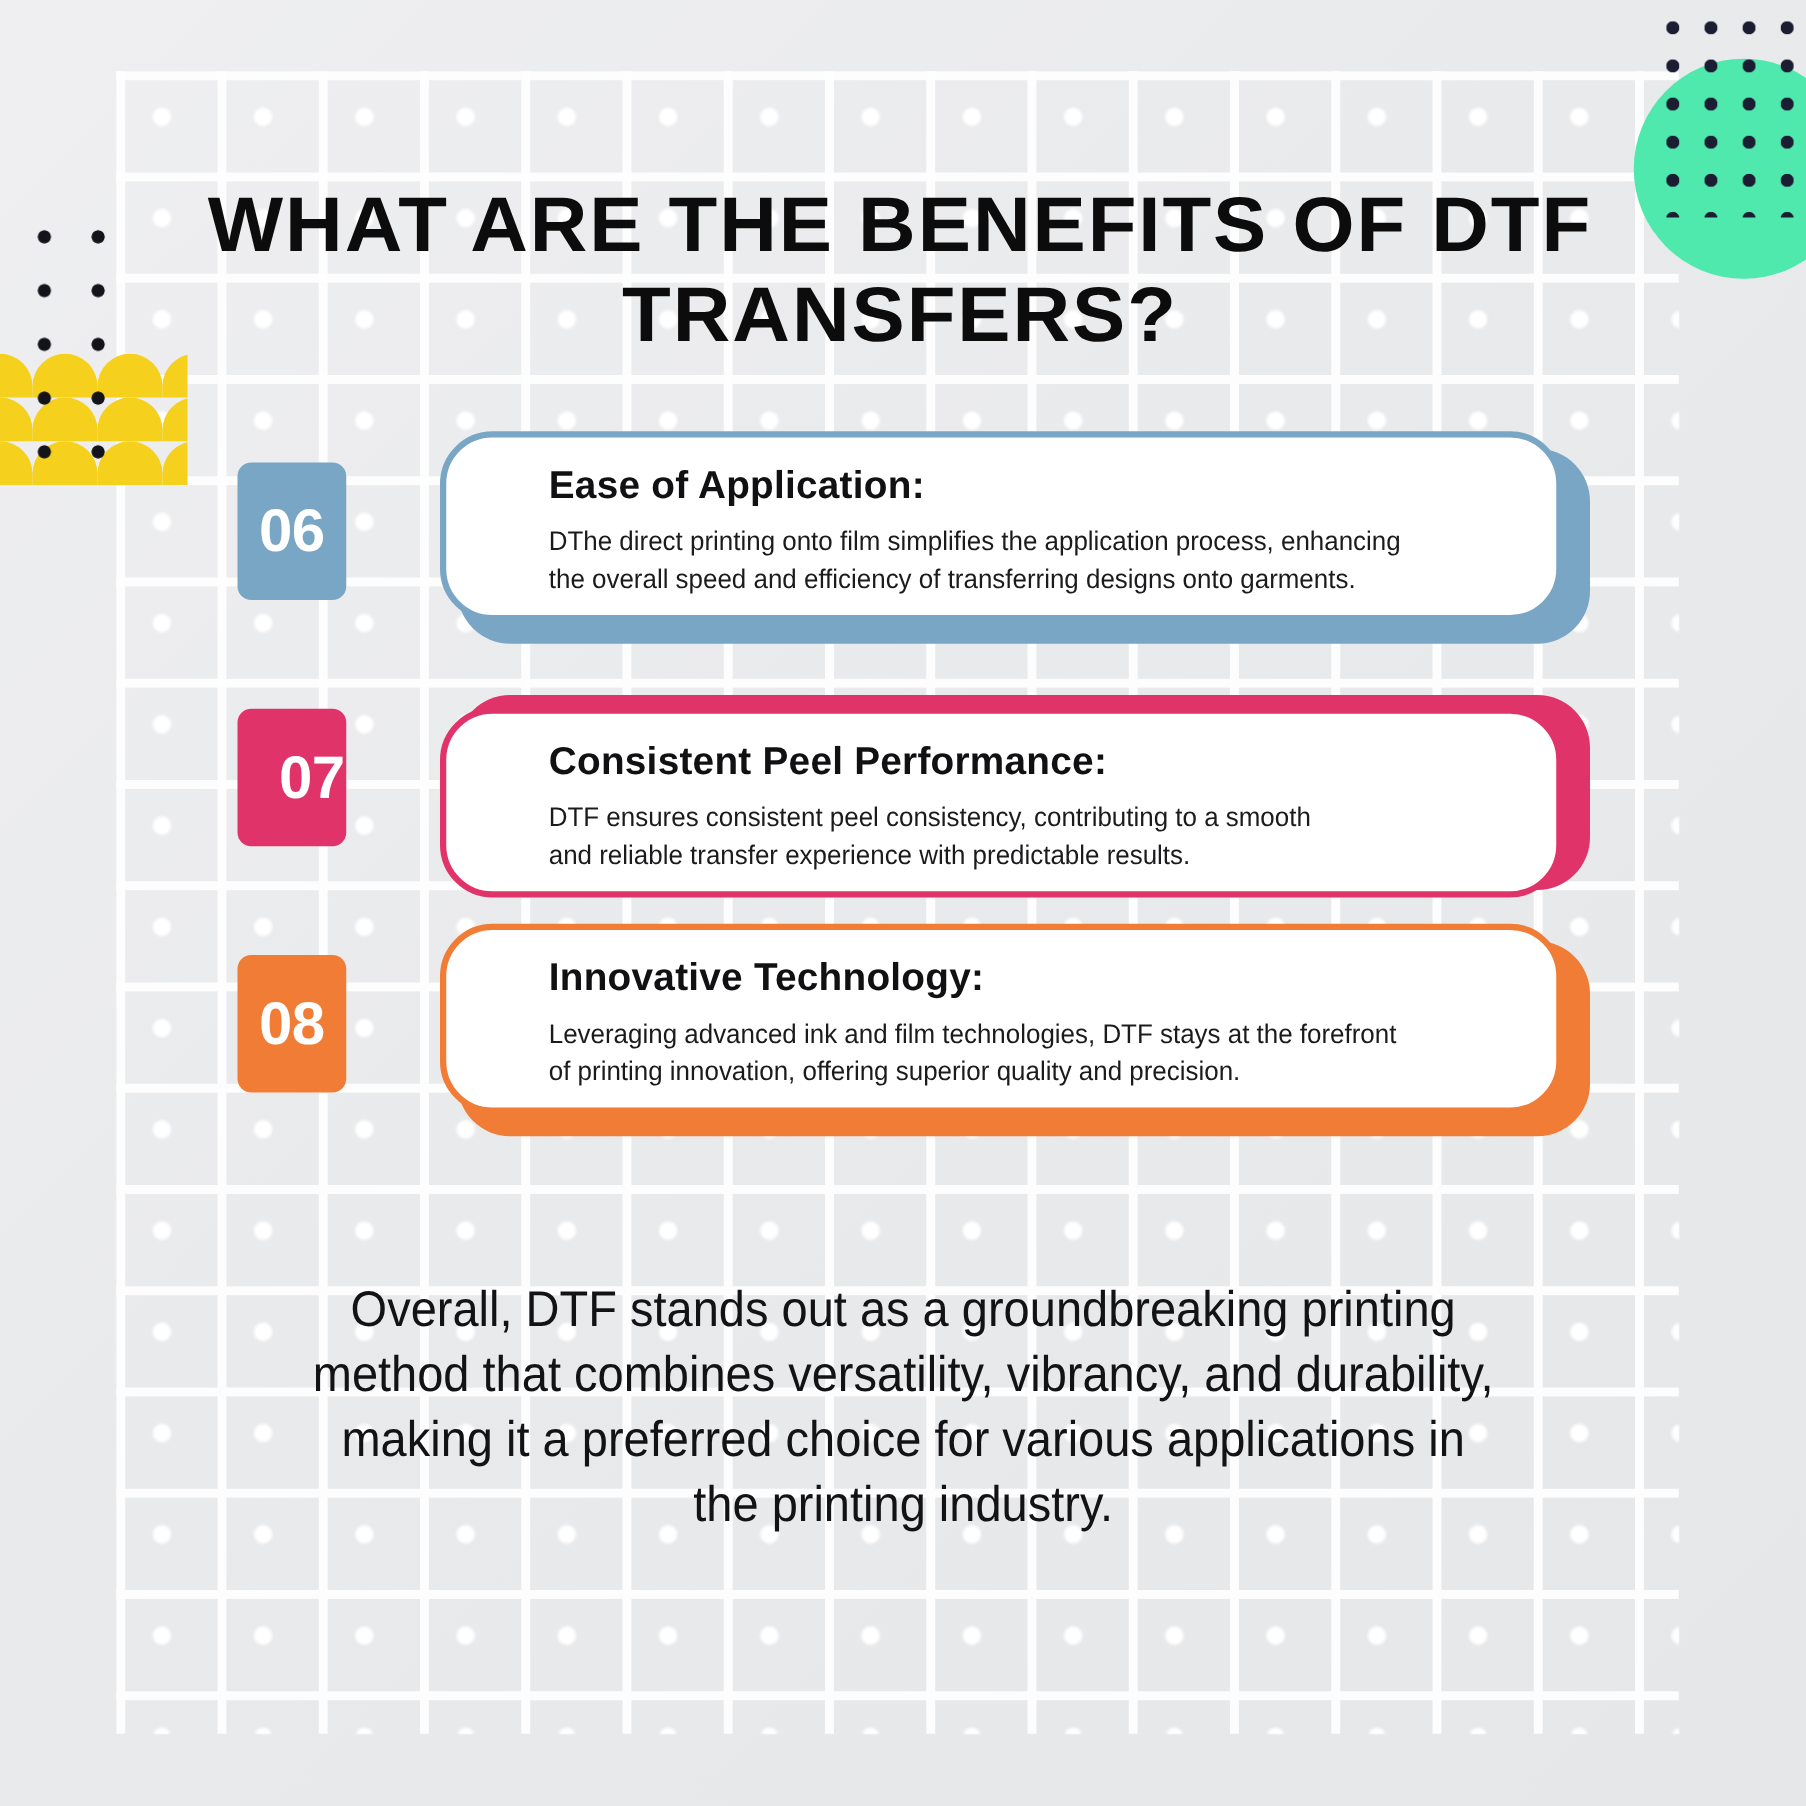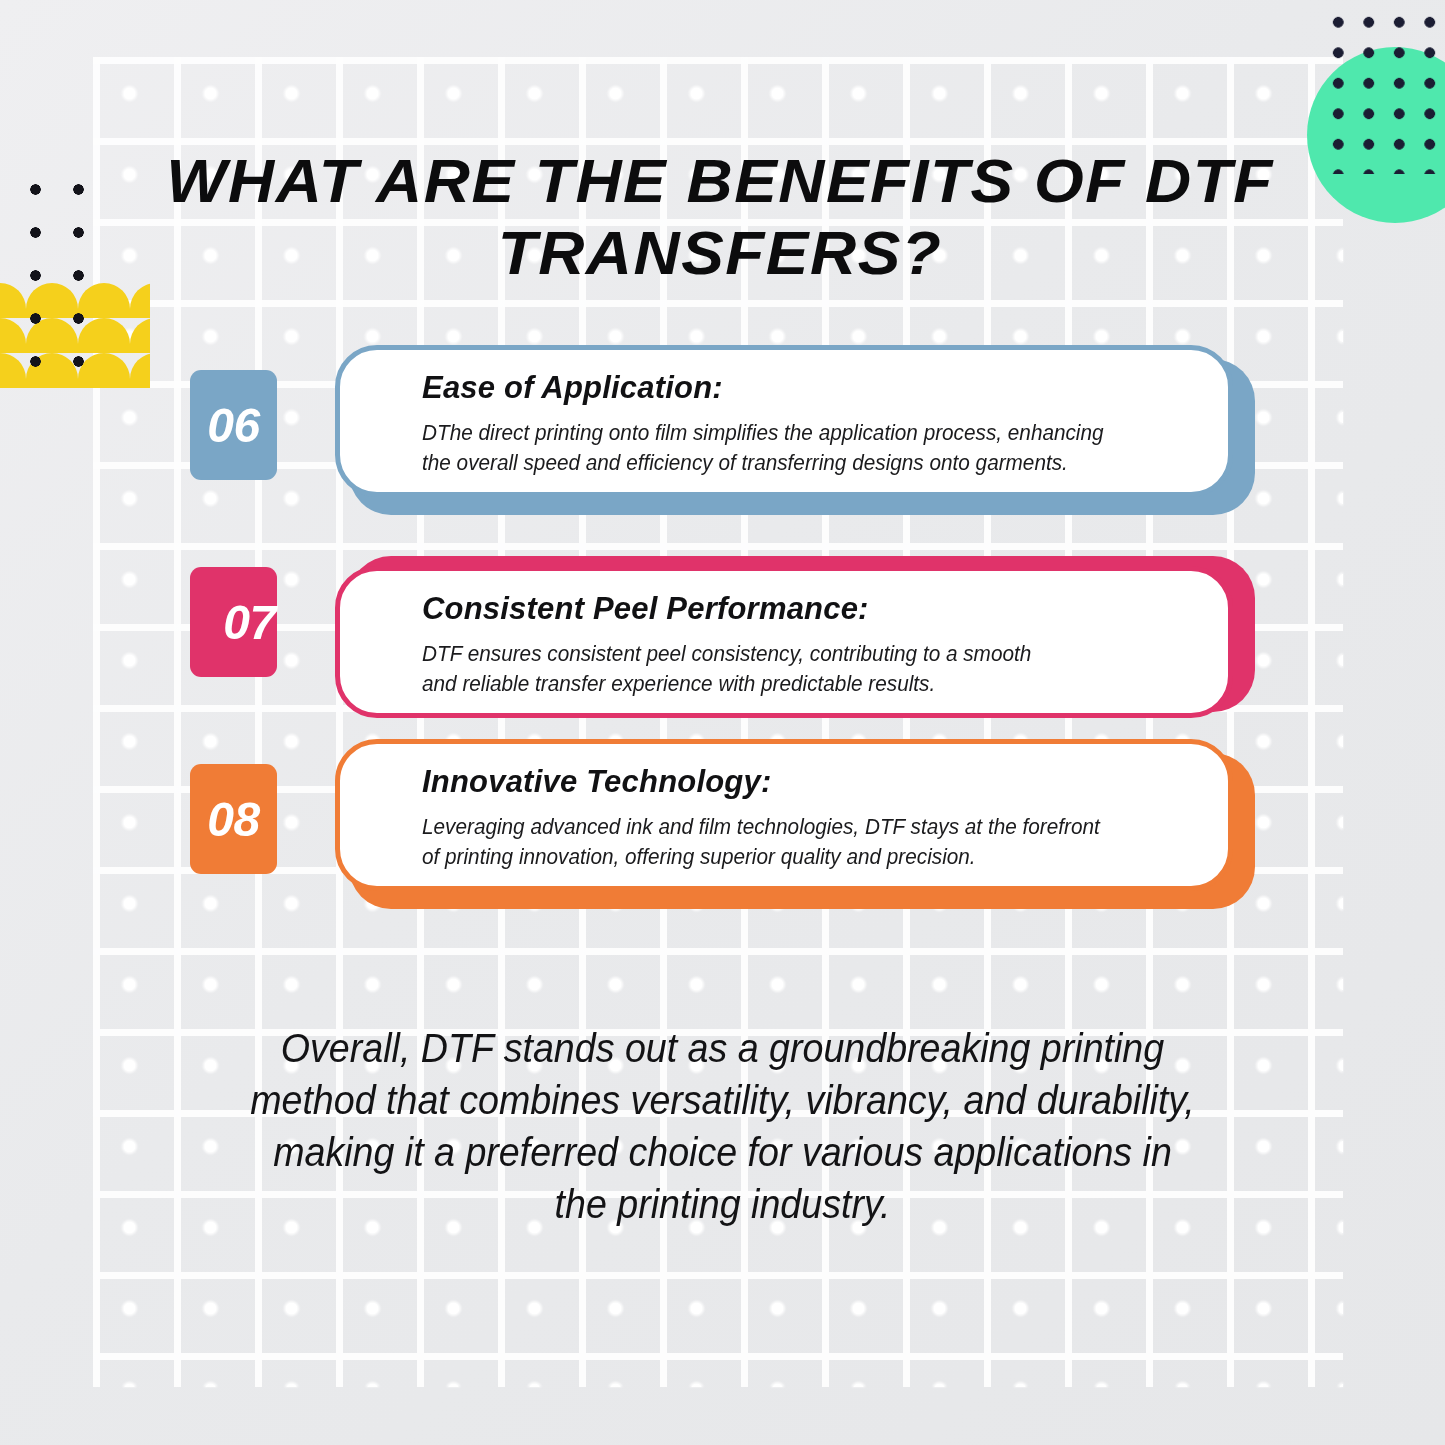--- a/index.html
+++ b/index.html
@@ -7,21 +7,20 @@
     width:1445px; height:1445px;
     overflow:hidden;
     background:#ebecee;
     font-family:"Liberation Sans", sans-serif;
   }
   #poster {
     position:relative;
     width:1445px; height:1445px;
     background:linear-gradient(135deg,#efeff1 0%,#e9eaec 45%,#e6e7e9 100%);
     overflow:hidden;
-    font-style:italic;
   }
 
   
   .grid-bg{
     position:absolute;
     left:93px; top:57px;
     width:1250px; height:1330px;
     background-image:
       linear-gradient(to right, rgba(255,255,255,0.95) 0 7px, transparent 7px),
       linear-gradient(to bottom, rgba(255,255,255,0.95) 0 7px, transparent 7px);
@@ -125,21 +124,21 @@
     justify-content:center;
     color:#ffffff;
     font-family:"Liberation Sans", sans-serif;
     font-weight:bold;
     font-size:48px;
     letter-spacing:-.5px;
     z-index:1;
   }
   .card-shell{
     position:absolute;
-    left:335px; top:0;
+    left:352px; top:0;
     width:852px; height:170px;
   }
   .card-back{
     position:absolute;
     left:14px; top:14px;
     width:906px; height:156px;
     border-radius:42px;
   }
   .card{
     position:absolute;

